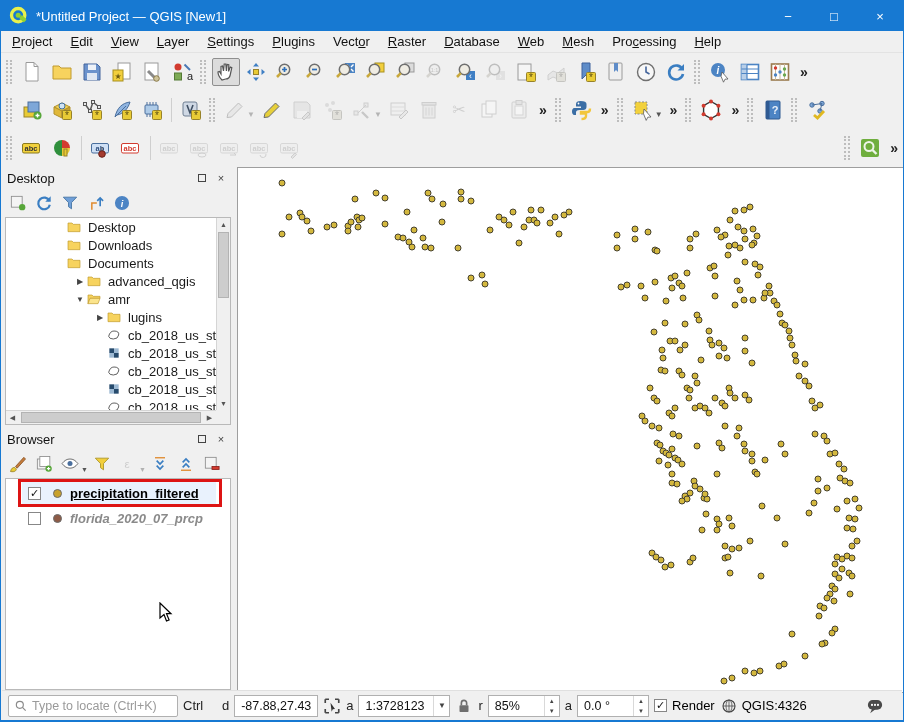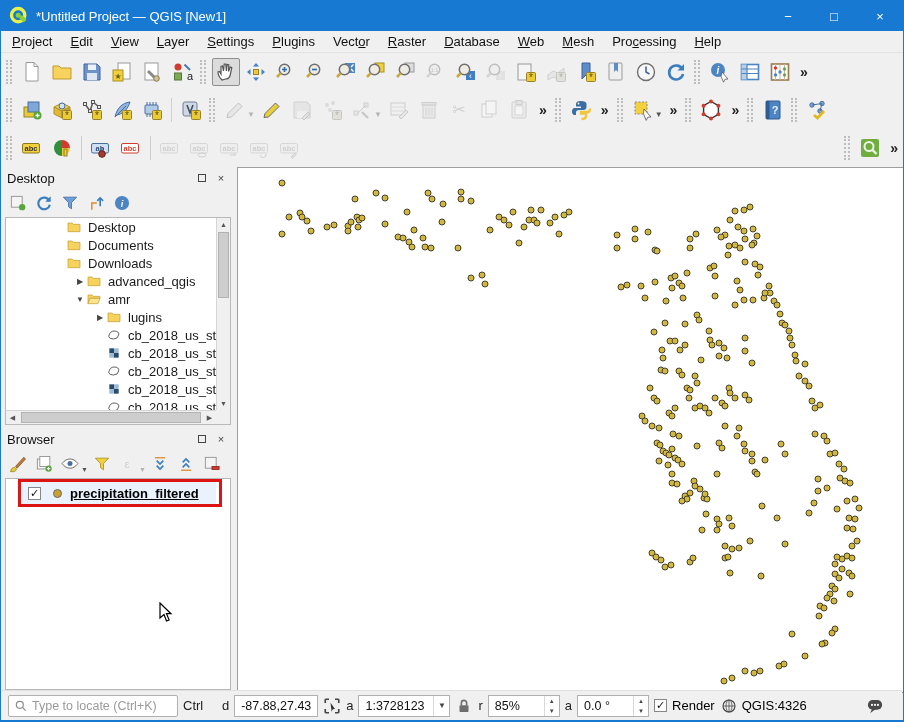--- a/index.html
+++ b/index.html
@@ -631,28 +631,28 @@
             <span class="tree-ico"><svg viewBox="0 0 24 24">
                 <path d="M3 6h6l2 2h10v11H3z" fill="#f7d35e" stroke="#c09a2e"></path>
               </svg></span>
             <span class="tree-label">Desktop</span>
           </div>
           <div class="tree-row" style="padding-left: 4px;">
             <span class="tree-exp"></span>
             <span class="tree-ico"><svg viewBox="0 0 24 24">
                 <path d="M3 6h6l2 2h10v11H3z" fill="#f7d35e" stroke="#c09a2e"></path>
               </svg></span>
-            <span class="tree-label">Documents</span>
+            <span class="tree-label">Downloads</span>
           </div>
           <div class="tree-row" style="padding-left: 4px;">
             <span class="tree-exp"></span>
             <span class="tree-ico"><svg viewBox="0 0 24 24">
                 <path d="M3 6h6l2 2h10v11H3z" fill="#f7d35e" stroke="#c09a2e"></path>
               </svg></span>
-            <span class="tree-label">Downloads</span>
+            <span class="tree-label">Documents</span>
           </div>
           <div class="tree-row" style="padding-left: 24px;">
             <span class="tree-exp">▶</span>
             <span class="tree-ico"><svg viewBox="0 0 24 24">
                 <path d="M3 6h6l2 2h10v11H3z" fill="#f7d35e" stroke="#c09a2e"></path>
               </svg></span>
             <span class="tree-label">advanced_qgis</span>
           </div>
           <div class="tree-row" style="padding-left: 24px;">
             <span class="tree-exp">▼</span>
@@ -789,20 +789,25 @@
           </svg>
         </div>
       </div>
     <div class="layers-list" id="layers-list">
         <div class="layer-row selected" style="background: rgb(233, 242, 253);">
           <span class="cb">✓</span>
           <span class="sym-dot" style="background: rgb(200, 162, 44);"></span>
           <span class="layer-label b">precipitation_filtered</span>
         </div>
         <div class="annot" style="border-color: rgb(221, 20, 20); left: 12px; top: 0px; width: 204px; height: 28px;"></div>
+        <div class="layer-row">
+          <span class="cb"></span>
+          <span class="sym-dot" style="background: rgb(141, 91, 70);"></span>
+          <span class="layer-label i">florida_2020_07_prcp</span>
+        </div>
       </div>
   </div>
 
   <div class="map" id="map">
       <div class="dot" style="left: 44px; top: 15px; background: rgb(212, 184, 62); border: 1.5px solid rgb(69, 65, 47);"></div>
       <div class="dot" style="left: 51px; top: 49px; background: rgb(212, 184, 62); border: 1.5px solid rgb(69, 65, 47);"></div>
       <div class="dot" style="left: 62px; top: 45px; background: rgb(212, 184, 62); border: 1.5px solid rgb(69, 65, 47);"></div>
       <div class="dot" style="left: 64px; top: 49px; background: rgb(212, 184, 62); border: 1.5px solid rgb(69, 65, 47);"></div>
       <div class="dot" style="left: 69px; top: 53px; background: rgb(212, 184, 62); border: 1.5px solid rgb(69, 65, 47);"></div>
       <div class="dot" style="left: 44px; top: 66px; background: rgb(212, 184, 62); border: 1.5px solid rgb(69, 65, 47);"></div>

